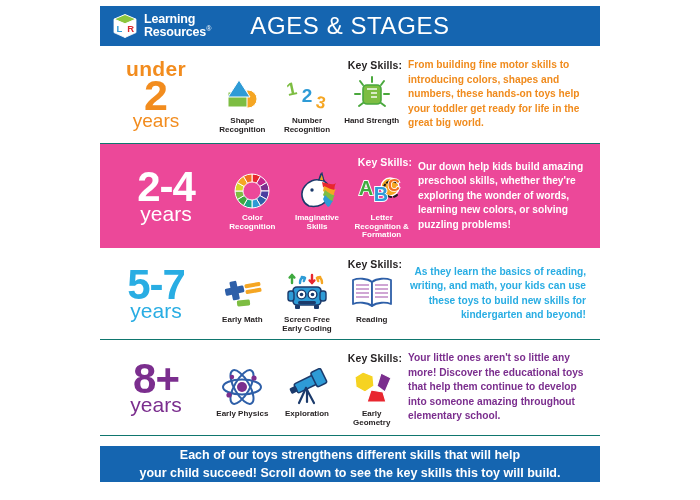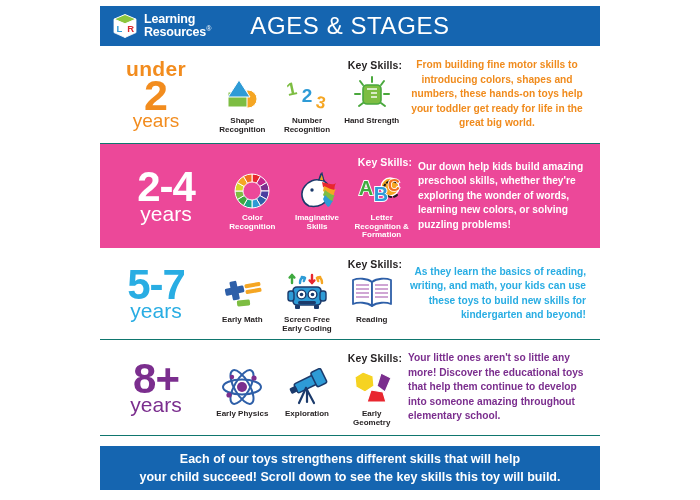--- a/index.html
+++ b/index.html
@@ -63,28 +63,28 @@
   .skill{width:62px;display:flex;flex-direction:column;align-items:center;}
   .skill .glyph{height:40px;display:flex;align-items:center;justify-content:center;}
   .skill .cap{
     margin-top:3px;font-size:8px;font-weight:bold;color:#231f20;
     text-align:center;line-height:1.12;
   }
   .row.green .skill .cap{color:#ffffff;}
 
   .desc-col{flex:1 1 auto;padding-left:6px;padding-right:14px;}
   .desc{font-size:10.2px;font-weight:bold;line-height:1.42;}
-  .d-orange{color:#f08b1d;text-align:center;}
+  .d-orange{color:#f08b1d;}
   .d-white{color:#ffffff;}
   .d-blue{color:#29ade3;text-align:right;}
   .d-purple{color:#7b2e8e;}
 
   
   .footer{
-    margin-top:10px;height:44px;background:#1565b0;color:#fff;
+    margin-top:10px;height:36px;background:#1565b0;color:#fff;
     display:flex;align-items:center;justify-content:center;text-align:center;
     font-size:12.5px;font-weight:bold;line-height:1.45;
   }
 </style>
 </head>
 <body>
 
 <div class="page">
 <div class="sheet">
 

